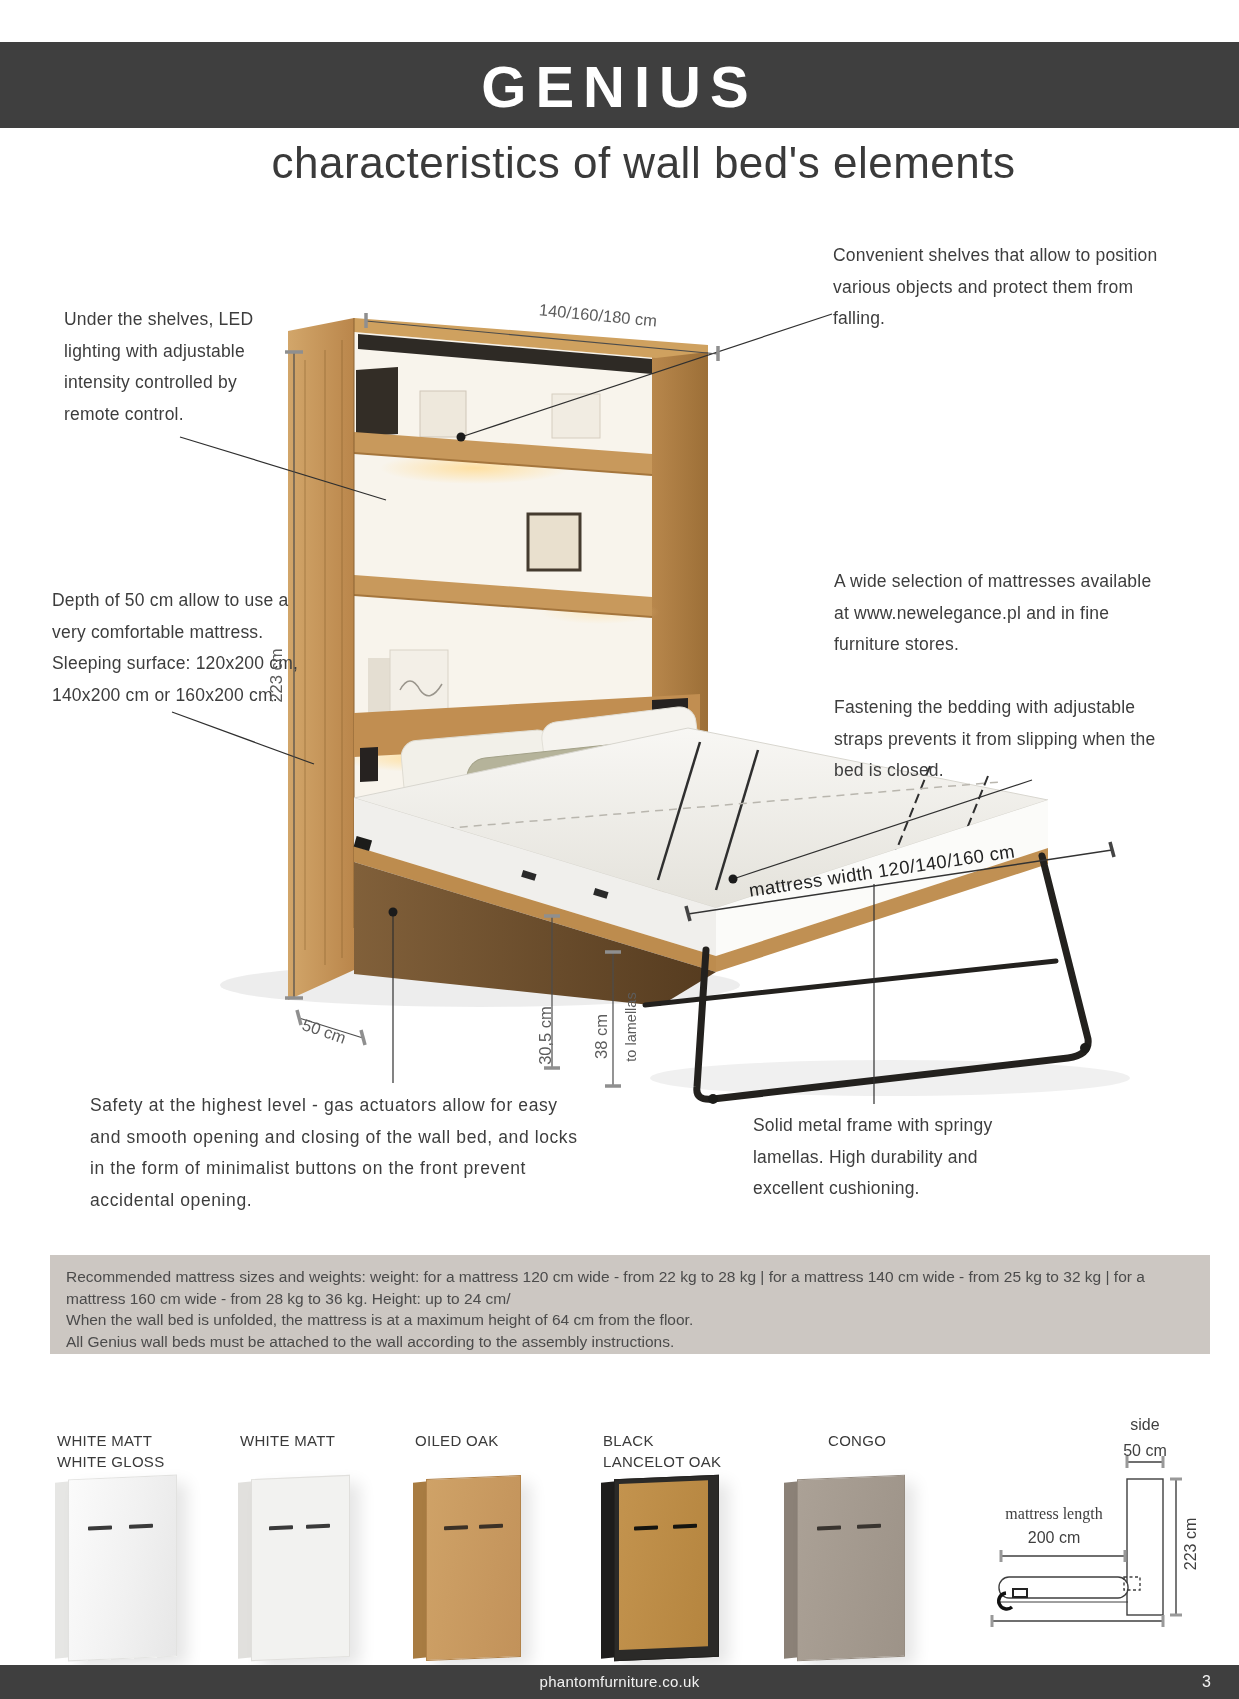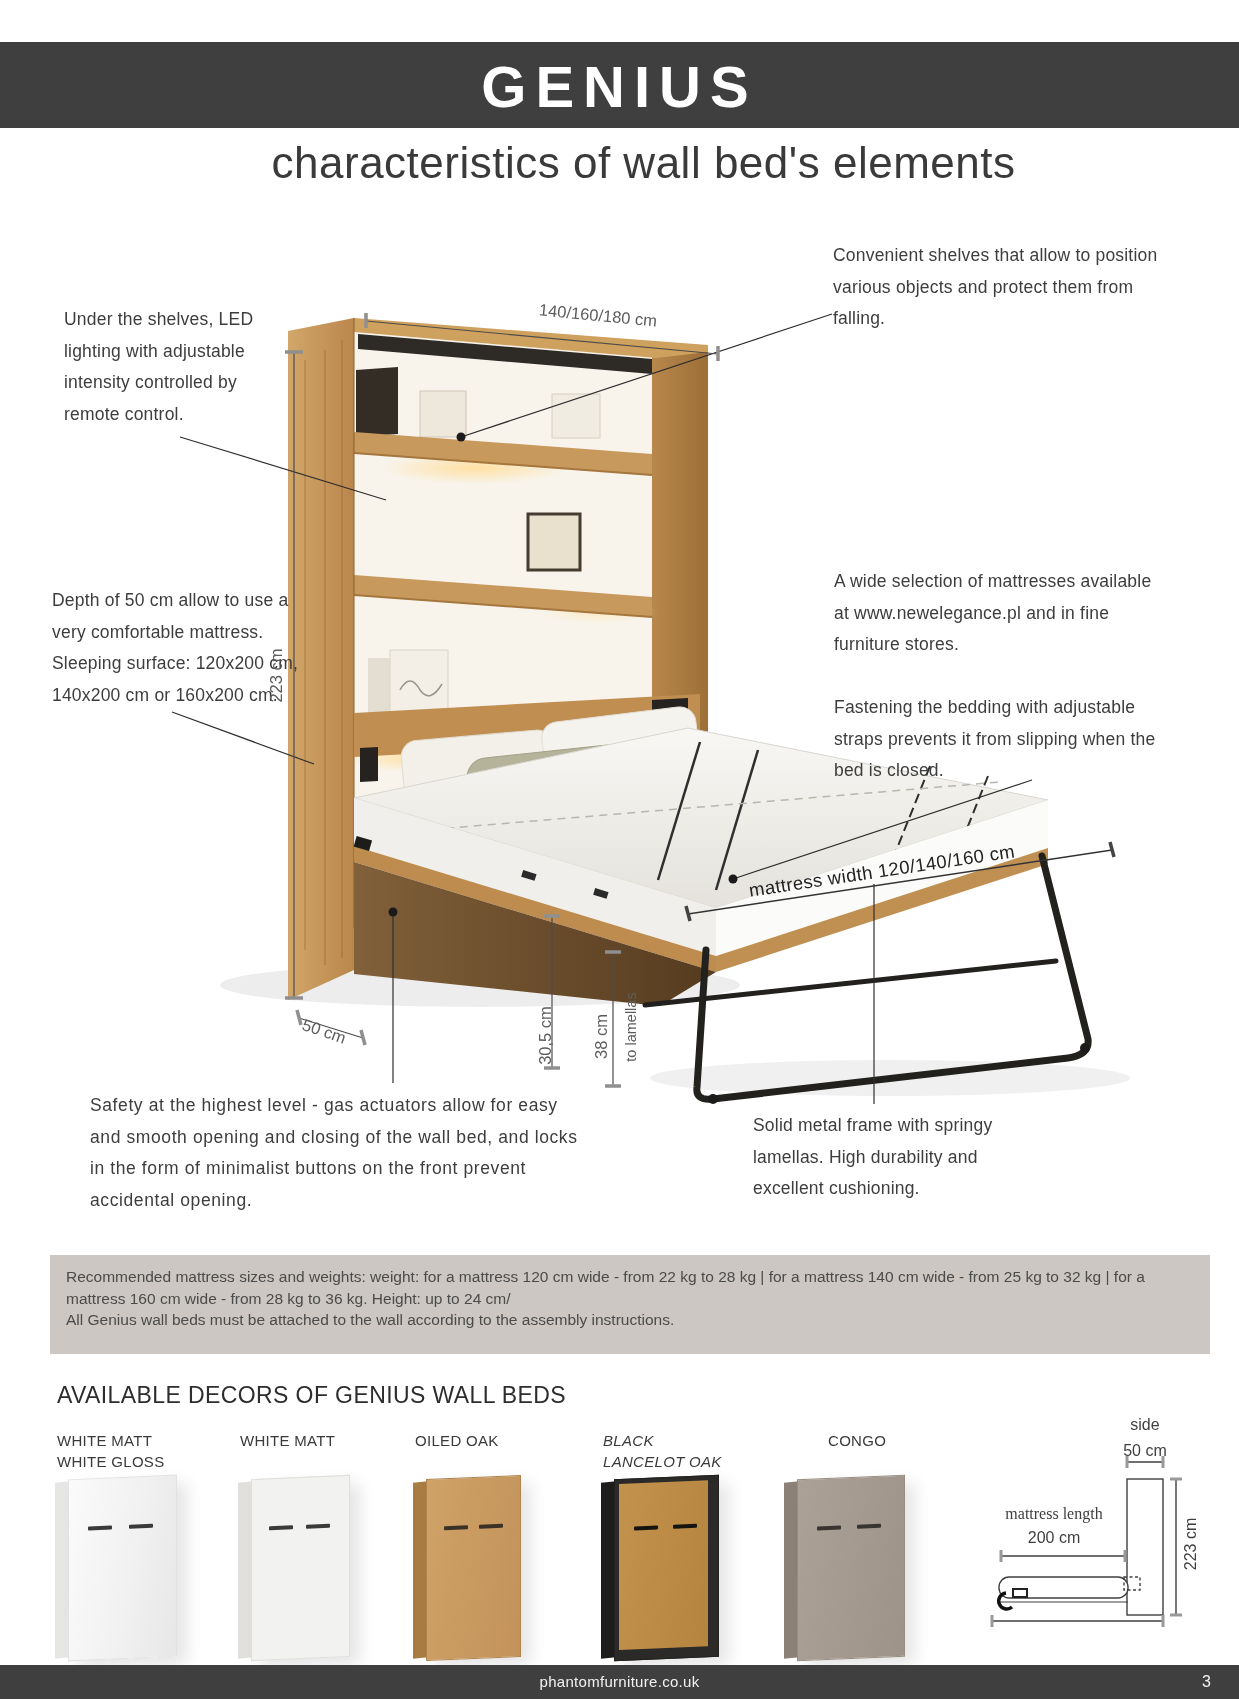--- a/index.html
+++ b/index.html
@@ -33,21 +33,21 @@
 
   #infobox{position:absolute;left:50px;top:1255px;width:1160px;height:99px;background:#ccc7c2;
            box-sizing:border-box;padding:11px 16px;z-index:2;}
   #infobox p{margin:0;font-size:15.5px;line-height:21.5px;color:#4b4b4b;}
 
   #decors-heading{position:absolute;left:57px;top:1382px;font-size:23px;color:#2d2d2d;
                   letter-spacing:.4px;z-index:2;font-weight:400;}
 
   .decor-label{position:absolute;top:1430px;z-index:2;font-size:15px;line-height:21px;color:#3a3a3a;letter-spacing:.3px;}
   .decor-label span{display:block;}
-  #lbl1{left:57px;} #lbl2{left:240px;} #lbl3{left:415px;} #lbl4{left:603px;font-style:italic;} #lbl5{left:828px;}
+  #lbl1{left:57px;} #lbl2{left:240px;} #lbl3{left:415px;} #lbl4{left:603px;} #lbl5{left:828px;}
 
   .cab{position:absolute;top:1477px;height:182px;z-index:2;}
   #cab1{left:55px;width:122px;} #cab2{left:238px;width:112px;} #cab3{left:413px;width:108px;}
   #cab4{left:601px;width:118px;} #cab5{left:784px;width:121px;}
   .cab-side{position:absolute;left:0;top:5px;bottom:1px;width:15px;transform:skewY(-6deg);}
   .cab-front{position:absolute;left:13px;right:0;top:0;bottom:0;transform:skewY(-2.5deg);
              box-shadow:10px 8px 16px rgba(0,0,0,.10);}
   .handle{position:absolute;top:26%;width:24px;height:4px;border-radius:1px;z-index:1;}
   .h1{left:18%;} .h2{left:56%;}
   #cab1 .cab-front{background:linear-gradient(100deg,#fbfbfb,#f1f1f1 55%,#e7e7e7);border:1px solid #e2e2e0;}
@@ -255,24 +255,24 @@
   <div class="dim" id="dim-topwidth">140/160/180 cm</div>
   <div class="dim" id="dim-height">223 cm</div>
   <div class="dim" id="dim-depth">50 cm</div>
   <div class="dim" id="dim-clear">30,5 cm</div>
   <div class="dim" id="dim-38">38 cm</div>
   <div class="dim" id="dim-lam">to lamellas</div>
   <div class="dim" id="dim-mw">mattress width 120/140/160 cm</div>
 
   <div id="infobox">
     <p>Recommended mattress sizes and weights: weight: for a mattress 120 cm wide - from 22 kg to 28 kg | for a mattress 140 cm wide - from 25 kg to 32 kg | for a mattress 160 cm wide - from 28 kg to 36 kg. Height: up to 24 cm/</p>
+    <p>When the wall bed is unfolded, the mattress is at a maximum height of 64 cm from the floor.</p>
     <p>All Genius wall beds must be attached to the wall according to the assembly instructions.</p>
   </div>
 
-  <div id="decors-heading">AVAILABLE DECORS OF GENIUS WALL BEDS</div>
 
   <div class="decor-label" id="lbl1">
     <span>WHITE MATT</span>
     <span>WHITE GLOSS</span>
   </div>
   <div class="decor-label" id="lbl2">
     <span>WHITE MATT</span>
     <span></span>
   </div>
   <div class="decor-label" id="lbl3">

